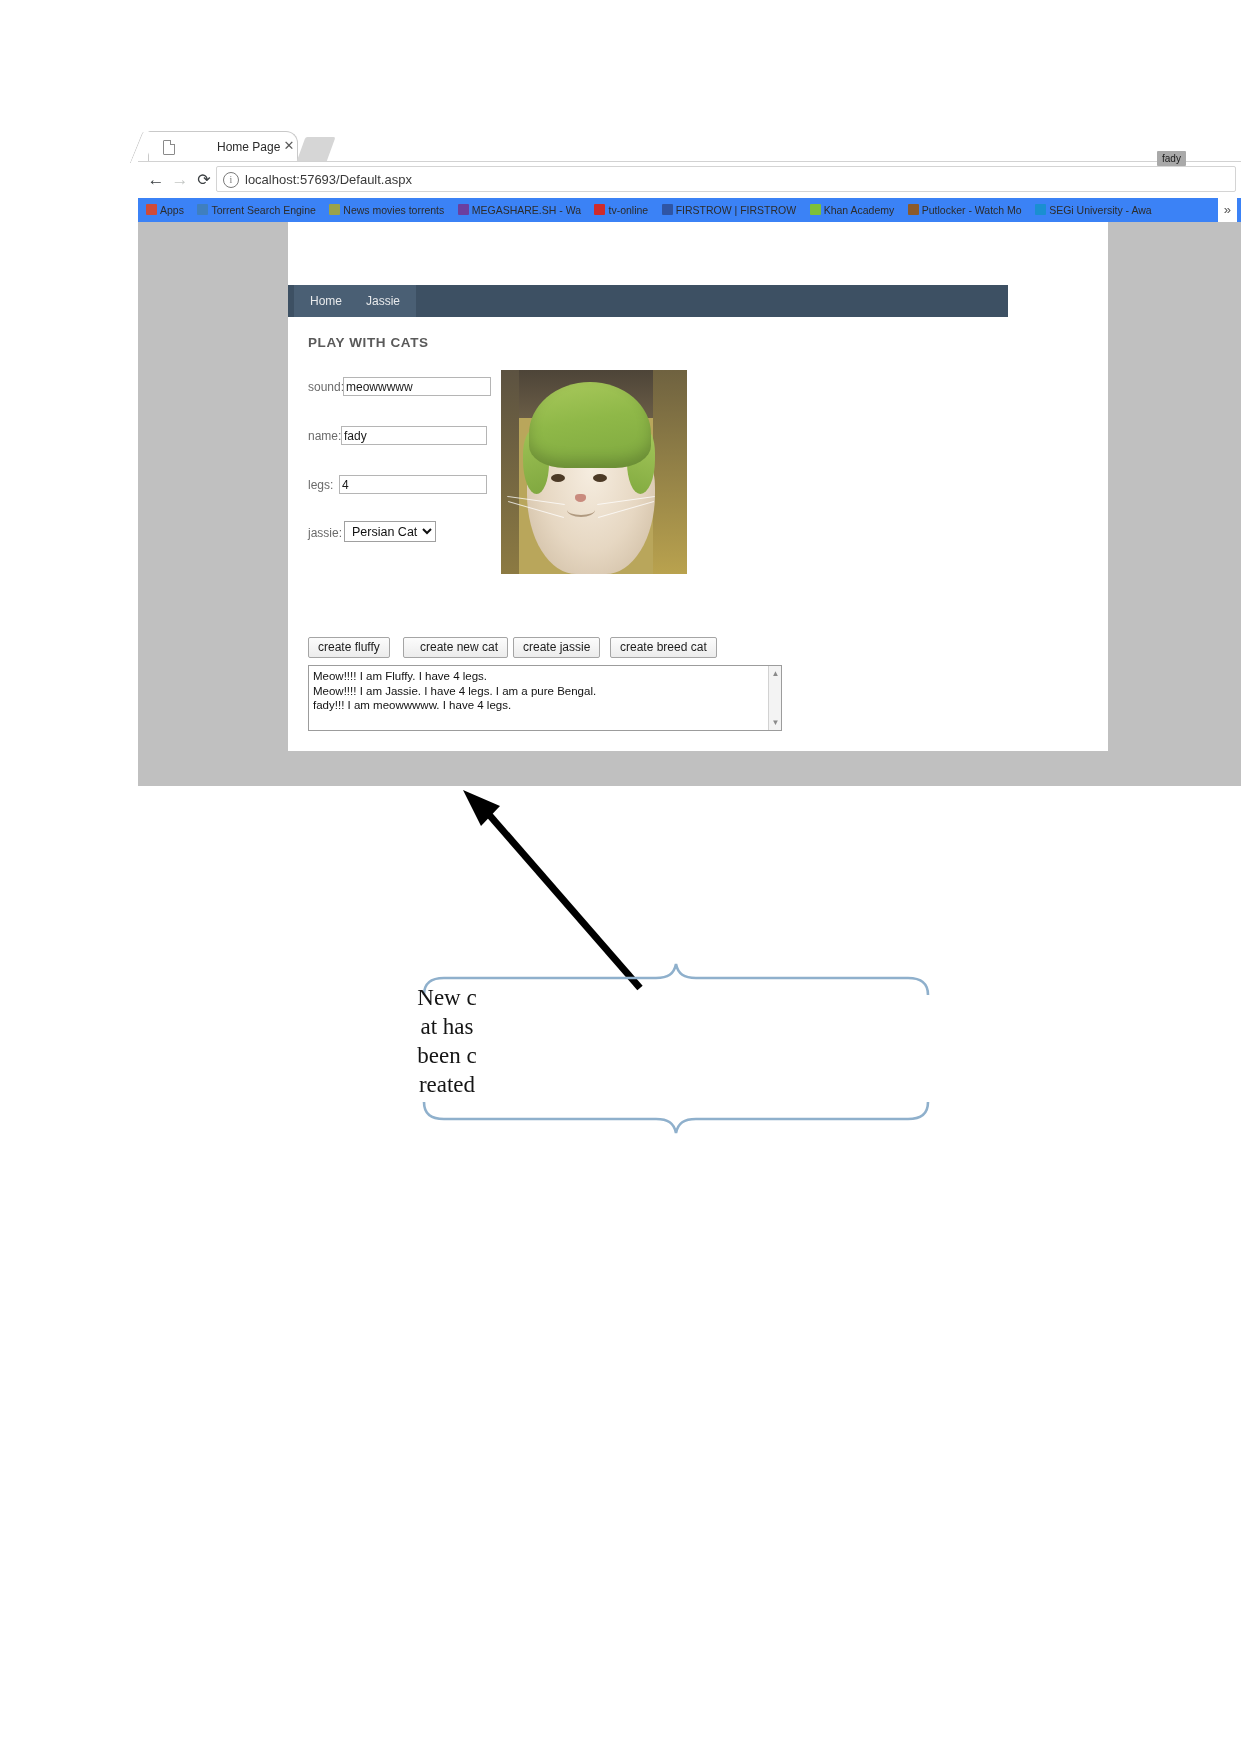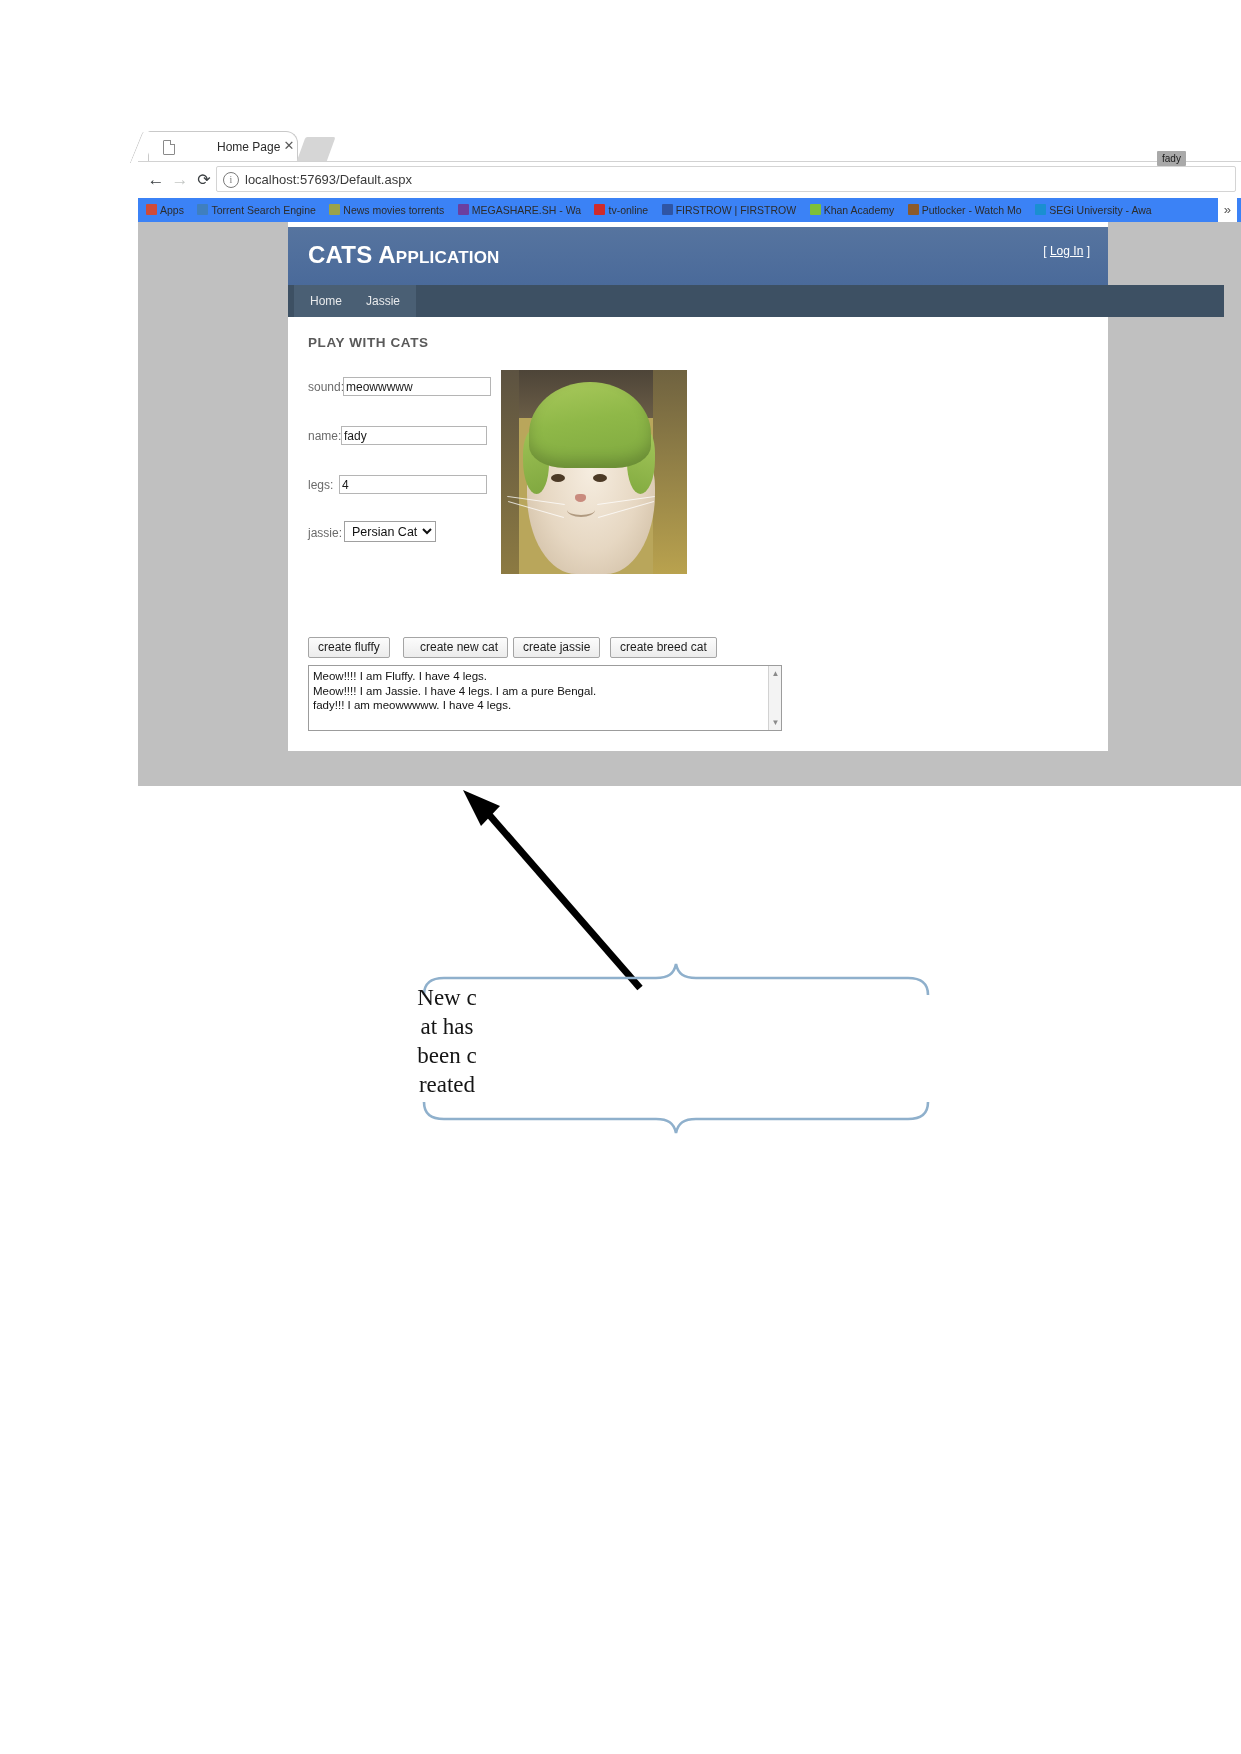--- a/index.html
+++ b/index.html
@@ -273,21 +273,21 @@
     font-size: 12px;
     font-family: "Liberation Sans", sans-serif;
     cursor: pointer;
   }
   #login-link .lbl { text-decoration: underline; }
 
   #app-nav {
     position: absolute;
     left: 0;
     top: 63px;
-    width: 936px;
+    width: 720px;
     height: 32px;
     background: #3d5063;
   }
   .nav-item {
     position: absolute;
     top: 0;
     height: 32px;
     line-height: 32px;
     padding: 0 16px;
     color: #e8eaec;
@@ -616,28 +616,20 @@
     </span>
     <span class="bookmark">
       <span class="bm-ico" style="background:#1a8fd1;"></span><span>SEGi University - Awa</span>
     </span>
     <span id="bm-overflow">»</span>
   </div>
 
   <div id="page-viewport">
     <div id="page-body">
 
-      <div id="app-header">
-        <div id="app-title">CATS Application</div>
-        <div id="login-link">
-          <span>[</span>
-          <span class="lbl">Log In</span>
-          <span>]</span>
-        </div>
-      </div>
 
       <div id="app-nav">
         <div class="nav-item" id="nav-home">Home</div>
         <div class="nav-item" id="nav-about">Jassie</div>
       </div>
 
       <div id="content-area">
         <div id="section-title">PLAY WITH CATS</div>
 
         <div class="field-row" id="row-sound">

